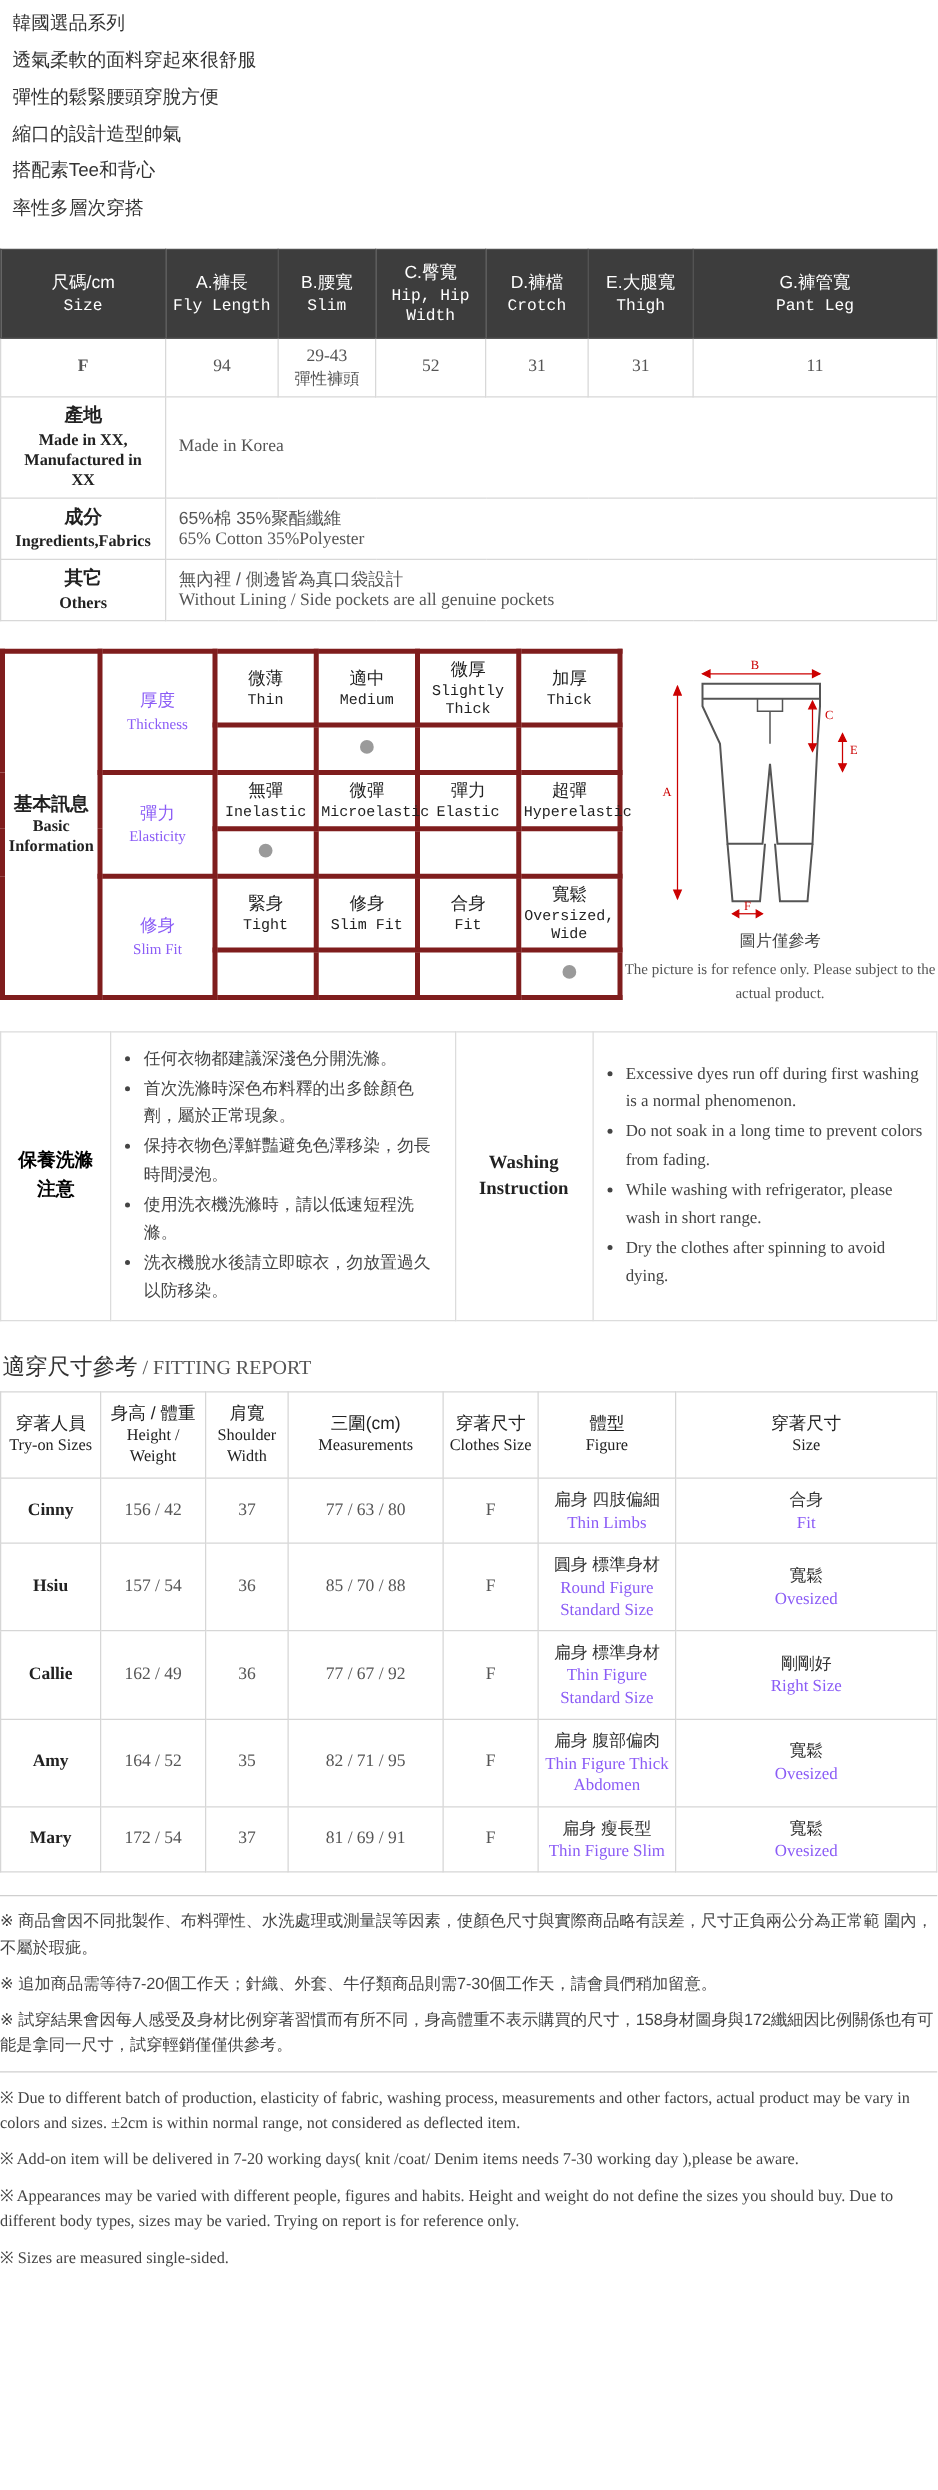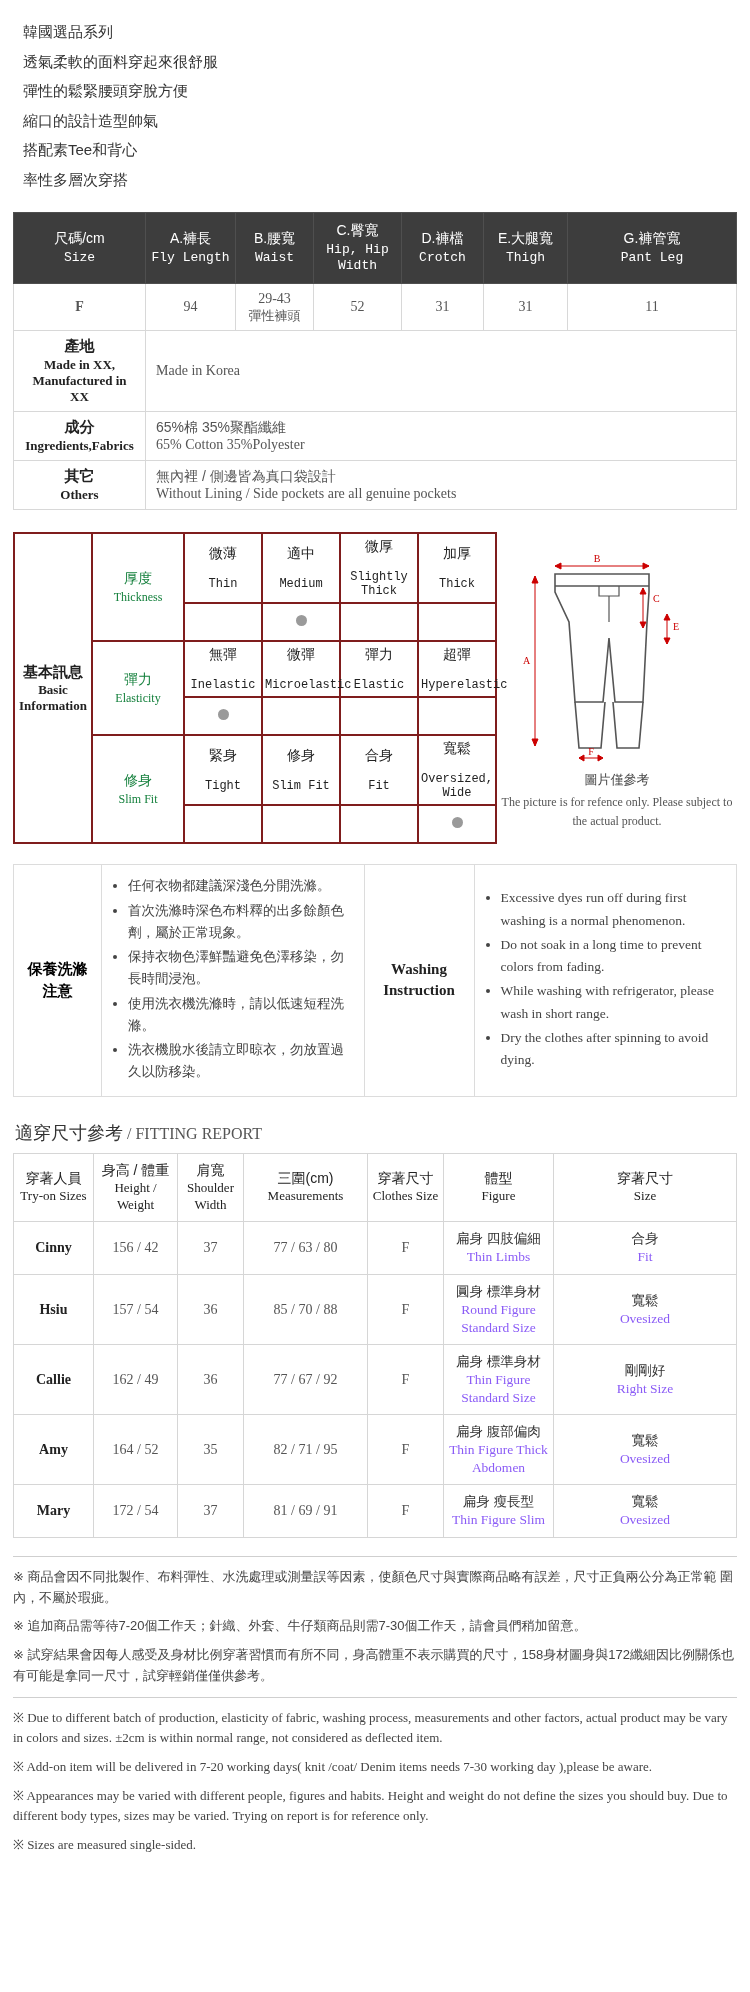--- a/index.html
+++ b/index.html
@@ -4,21 +4,21 @@
 <style>
   * { box-sizing: border-box; }
   html, body { margin:0; padding:0; }
   body {
     width: 750px;
     background: #ffffff;
     font-family: "Liberation Serif", "DejaVu Serif", serif;
     color: #333333;
     -webkit-font-smoothing: none;
   }
-  .page { width: 750px; padding: 13px; }
+  .page { width: 750px; padding: 0; }
 
   
   .intro { padding: 8px 10px 14px 10px; }
   .intro p {
     margin: 0 0 7px 0;
     font-size: 15px;
     line-height: 1.5;
     color: #333;
     font-family: "Liberation Sans", "DejaVu Sans", sans-serif;
   }
@@ -57,41 +57,41 @@
   .val-cn { display:block; font-family:"Liberation Sans","DejaVu Sans",sans-serif; font-size:14px; }
   .val-en { display:block; font-family:"Liberation Serif","DejaVu Serif",serif; font-size:14px; }
   .sz-sub { display:block; font-family:"Liberation Sans","DejaVu Sans",sans-serif; font-size:13px; }
   td.size-code { font-weight:bold; color:#222; }
 
   
   .basic-wrap { display:flex; margin-bottom: 20px; align-items: stretch; }
   .basic-left { width: 498px; }
   .basic-table { border-collapse: collapse; width:100%; table-layout:fixed; }
   .basic-table td {
-    border: 2px solid #7f1d1d;
+    border: 4px solid #7f1d1d;
     text-align: center;
     vertical-align: middle;
     font-size: 13px;
     color: #444;
     padding: 4px 2px;
   }
   .basic-table td.cat {
-    width: 92px; color:#15803d;
+    width: 92px; color:#8b5cf6;
     font-family:"Liberation Sans","DejaVu Sans",sans-serif;
   }
   .basic-table td.cat .c-cn { display:block; font-size:14px; }
   .basic-table td.cat .c-en { display:block; font-size:12px; font-family:Liberation Serif, serif; margin-top:2px; }
   .basic-table td.sect {
     width: 78px;
     font-family:"Liberation Sans","DejaVu Sans",sans-serif;
     font-weight: bold; color:#222; font-size:15px;
   }
   .basic-table td.sect .s-en { display:block; font-size:13px; font-family:"Liberation Serif","DejaVu Serif",serif; font-weight:bold; }
   .opt-cn { display:block; font-family:"Liberation Sans","DejaVu Sans",sans-serif; font-size:14px; color:#222; }
-  .opt-en { display:block; font-family:"Liberation Mono","DejaVu Sans Mono",monospace; font-size:12px; color:#222; margin-top:14px; }
+  .opt-en { display:block; font-family:"Liberation Mono","DejaVu Sans Mono",monospace; font-size:12px; color:#222; margin-top:1px; }
   .dotrow td { height: 38px; }
   .dot { display:inline-block; width:11px; height:11px; border-radius:50%; background:#9a9a9a; }
 
   
   .basic-right { flex:1; display:flex; flex-direction:column; align-items:center; justify-content:center; padding-top:6px; }
   .diagram-note { text-align:center; margin-top:4px; }
   .diagram-note .dn-cn { font-family:"Liberation Sans","DejaVu Sans",sans-serif; font-size:13px; color:#444; display:block; margin-bottom:4px;}
   .diagram-note .dn-en { font-family:"Liberation Serif","DejaVu Serif",serif; font-size:12px; color:#555; display:block; line-height:1.6; }
 
   
@@ -153,21 +153,21 @@
         <th style="width:132px">
           <span class="hdr-cn">尺碼/cm</span>
           <span class="hdr-en">Size</span>
         </th>
         <th style="width:90px">
           <span class="hdr-cn">A.褲長</span>
           <span class="hdr-en">Fly Length</span>
         </th>
         <th style="width:78px">
           <span class="hdr-cn">B.腰寬</span>
-          <span class="hdr-en">Waist</span>
+          <span class="hdr-en">Slim</span>
         </th>
         <th style="width:88px">
           <span class="hdr-cn">C.臀寬</span>
           <span class="hdr-en">Hip, Hip Width</span>
         </th>
         <th style="width:82px">
           <span class="hdr-cn">D.褲檔</span>
           <span class="hdr-en">Crotch</span>
         </th>
         <th style="width:84px">

